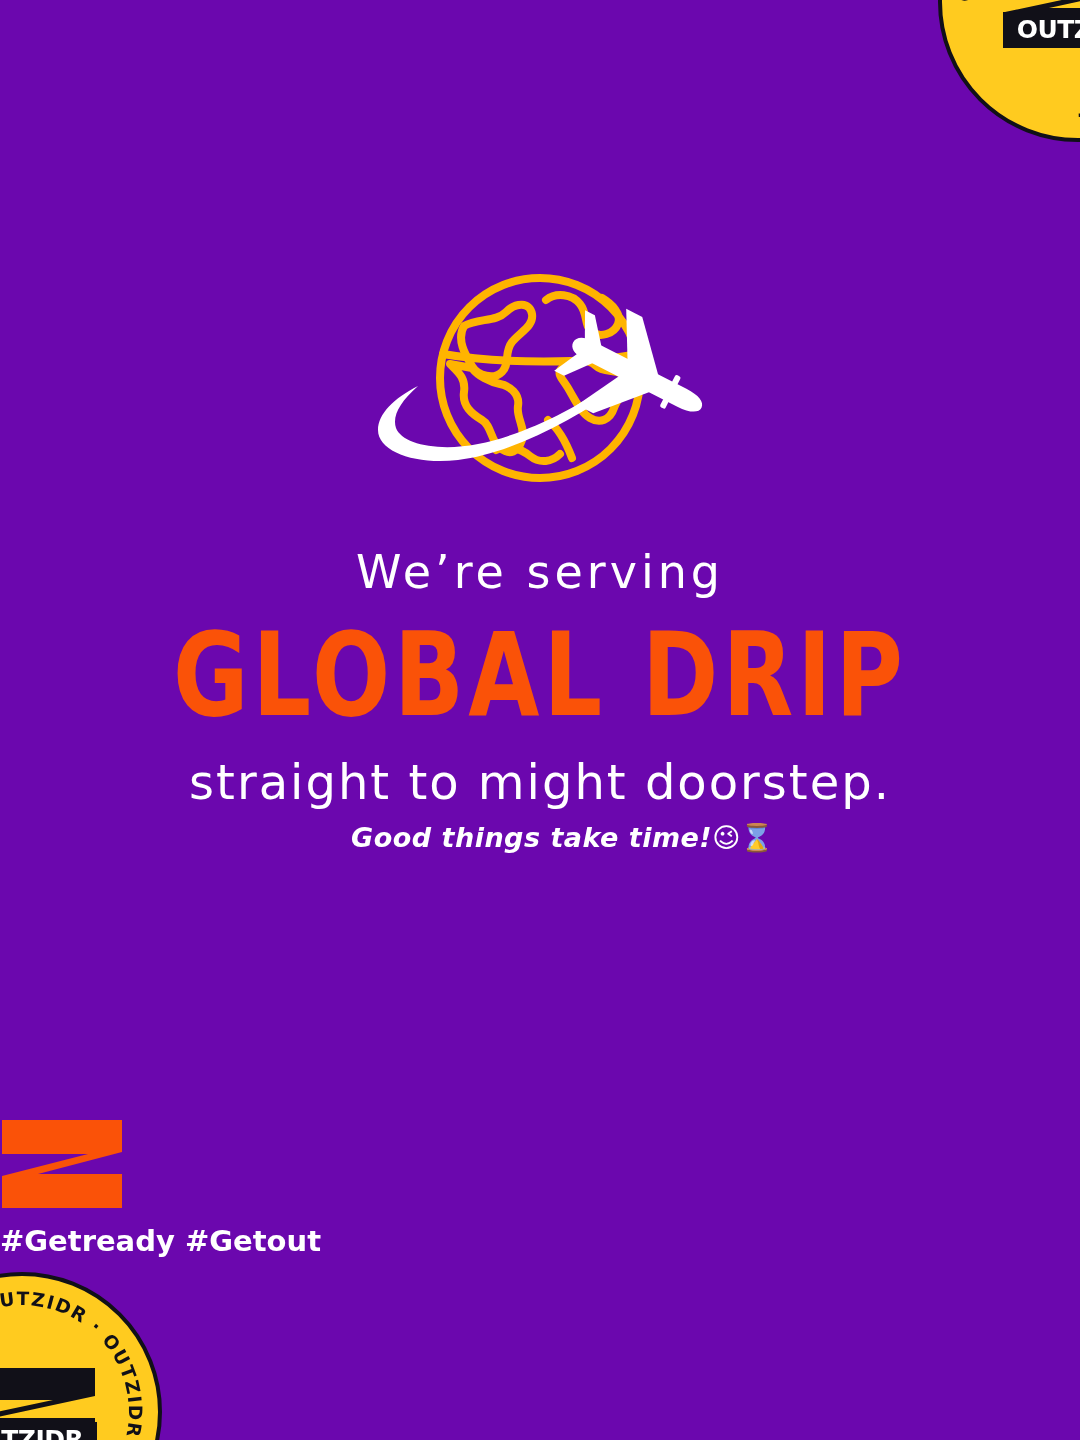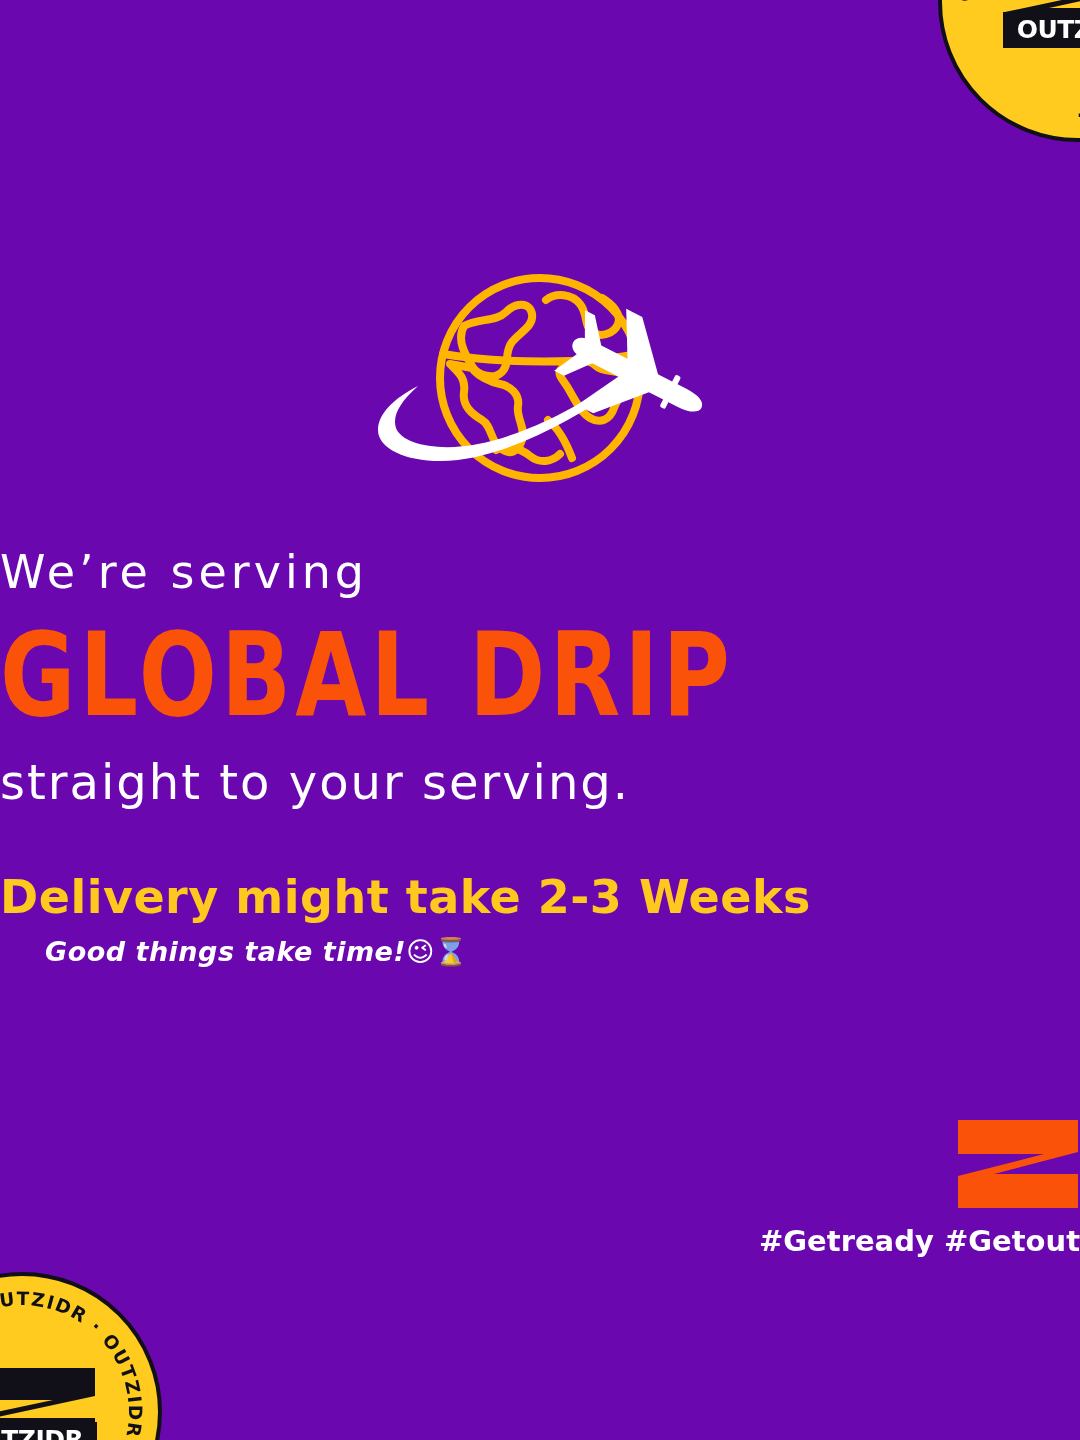--- a/index.html
+++ b/index.html
@@ -89,21 +89,21 @@
     justify-content: center;
   }
   .hero svg { display: block; }
 
   
   .copy {
     position: absolute;
     left: 0;
     right: 0;
     top: 548px;
-    text-align: left;
+    text-align: center;
   }
   .line-serving {
     font-family: "DejaVu Sans", sans-serif;
     font-weight: 400;
     font-size: 46px;
     letter-spacing: 4px;
     color: #ffffff;
     line-height: 1.05;
   }
   .line-headline {
@@ -147,21 +147,21 @@
     padding-left: 45px;
   }
   .emoji { font-style: normal; letter-spacing: 0; }
 
   
   .footer {
     position: absolute;
     left: 0;
     right: 0;
     top: 1118px;
-    text-align: right;
+    text-align: left;
   }
   .footer-z { display: inline-block; }
   .footer-z svg { display: block; }
   .footer-tag {
     font-family: "DejaVu Sans", sans-serif;
     font-weight: 700;
     font-size: 29px;
     letter-spacing: 0px;
     color: #ffffff;
     margin-top: 10px;
@@ -210,22 +210,21 @@
         <path d="M16 46 L 2 74 L 13 74 L 34 48 Z"></path>
         <rect x="112" y="22" width="6" height="10" rx="2"></rect>
         <rect x="112" y="48" width="6" height="10" rx="2"></rect>
       </g>
     </svg>
   </div>
 
   <div class="copy">
     <div class="line-serving">We’re serving</div>
     <div class="line-headline">GLOBAL DRIP</div>
-    <div class="line-doorstep">straight to your serving.</div>
-    <div class="line-delivery">Delivery might take 2-3 Weeks</div>
+    <div class="line-doorstep">straight to might doorstep.</div>
     <div class="line-goodthings">
       <span>Good things take time!</span><span class="emoji">😉</span><span class="emoji">⌛</span>
     </div>
   </div>
 
   <div class="footer">
     <div class="footer-z">
       <svg width="124" height="92" viewBox="0 0 124 92">
         <path d="M2 2 L122 2 L122 34 L38 56 L122 56 L122 90 L2 90 L2 58 L88 36 L2 36 Z" fill="#FA5208"></path>
       </svg>

